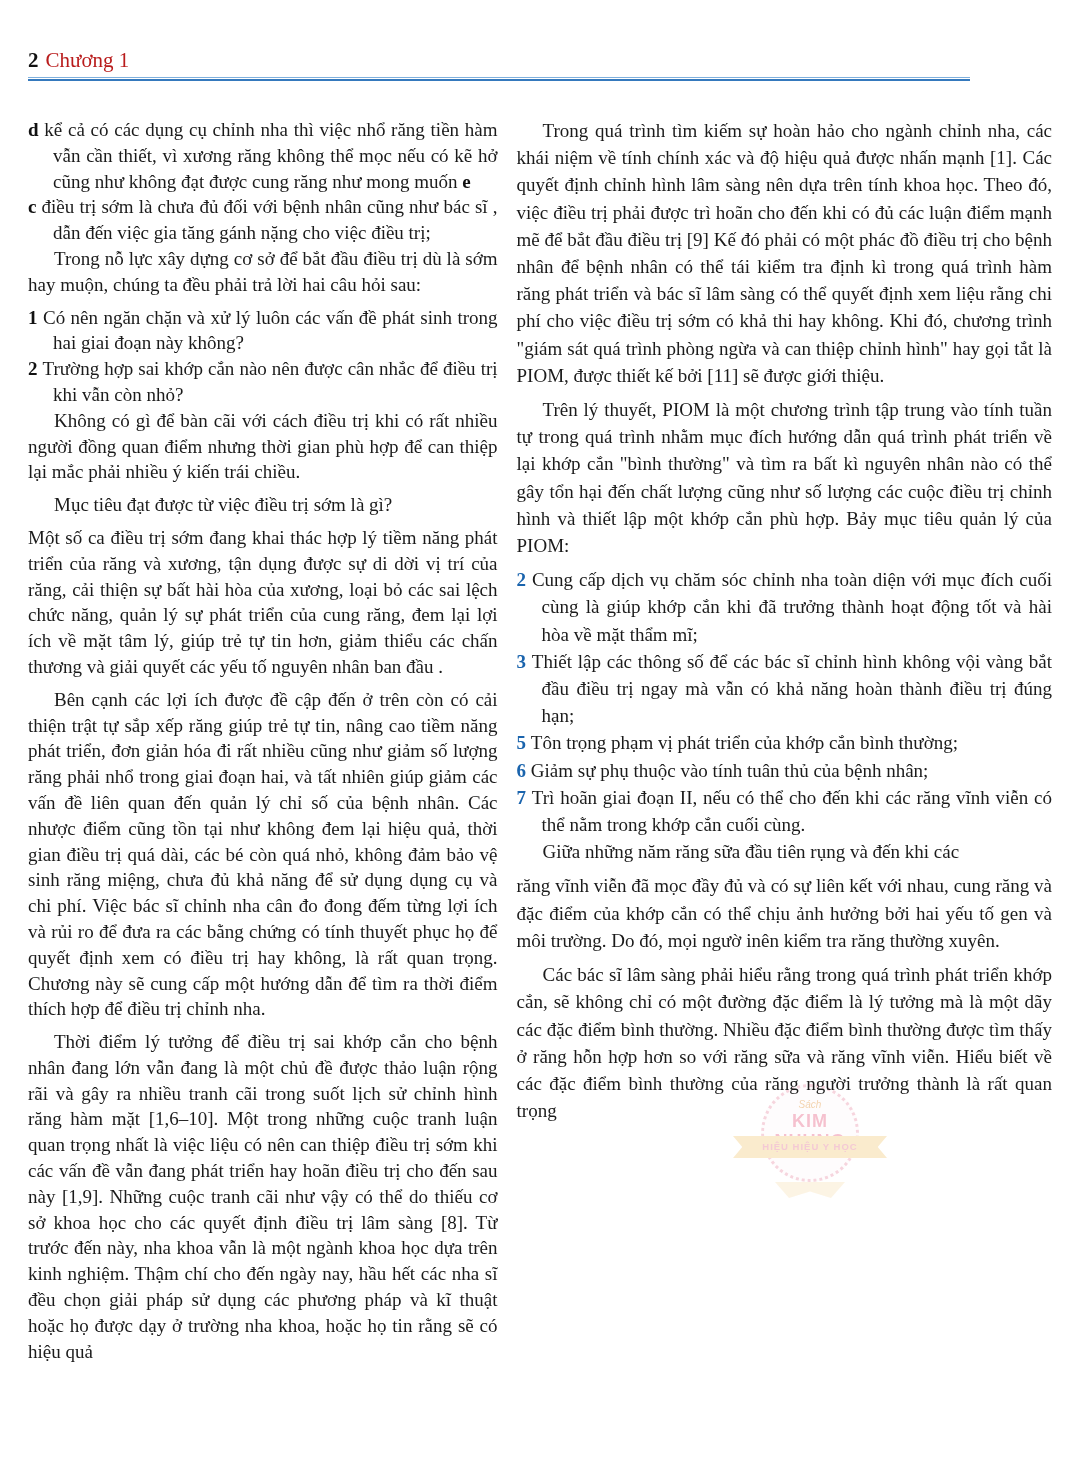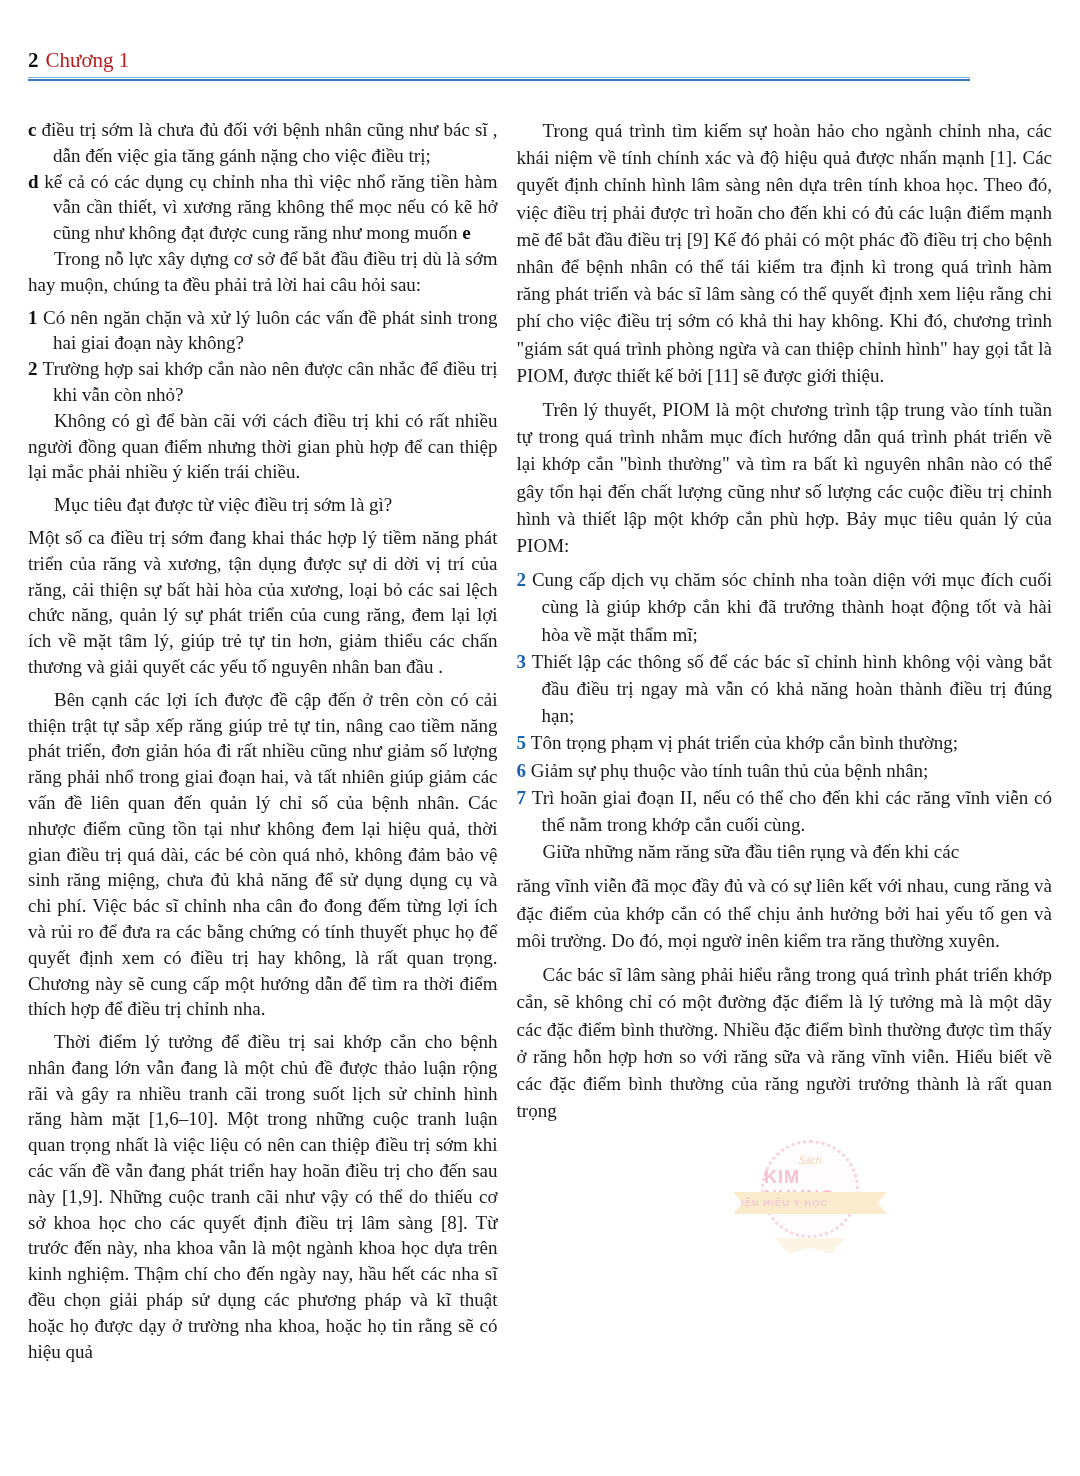--- a/index.html
+++ b/index.html
@@ -20,22 +20,22 @@
   .col-left{width:470px;font-size:19px;line-height:25.8px;}
   .col-right{width:536px;font-size:19px;line-height:27.2px;}
   .para{margin:0 0 7px 0;}
   .para.indent{text-indent:26px;}
   .item{padding-left:25px;text-indent:-25px;margin:0;}
   .marker{font-weight:bold;}
   .m-bold{font-weight:bold;color:#111;}
   .m-blue{font-weight:bold;color:#1a64ad;}
   
   .watermark{
-    position:absolute;left:733px;top:1140px;width:154px;z-index:0;
-    opacity:0.55;pointer-events:none;text-align:left;
+    position:absolute;left:733px;top:1084px;width:154px;z-index:0;
+    opacity:0.55;pointer-events:none;text-align:center;
     font-family:"Liberation Sans","DejaVu Sans",sans-serif;
   }
   .wm-circle{
     width:98px;height:98px;margin:0 auto;border:3px dotted #f0b4c4;border-radius:50%;
     background:rgba(253,241,244,0.35);
     display:flex;flex-direction:column;align-items:center;justify-content:flex-start;
     padding-top:12px;box-sizing:border-box;
   }
   .wm-top{font-size:10px;font-style:italic;color:#e9b06e;line-height:12px;}
   .wm-name{font-size:18px;font-weight:bold;color:#ee8fa8;letter-spacing:1px;line-height:20px;}
@@ -62,22 +62,22 @@
 </div>
 
 <div class="page">
   <div class="hdr">
     <span class="pgnum">2</span><span class="chap">Chương 1</span>
   </div>
   <div class="rule"></div>
 
   <div class="columns">
     <div class="col col-left" id="col-left">
+        <div class="block item"><span class="marker marker-lead m-bold">d </span><span class="txt">kể cả có các dụng cụ chỉnh nha thì việc nhổ răng tiền hàm vẫn cần thiết, vì xương răng không thể mọc nếu có kẽ hở cũng như không đạt được cung răng như mong muốn</span><span class="marker marker-tail m-bold"> e</span></div>
         <div class="block item"><span class="marker marker-lead m-bold">c </span><span class="txt">điều trị sớm là chưa đủ đối với bệnh nhân cũng như bác sĩ , dẫn đến việc gia tăng gánh nặng cho việc điều trị;</span></div>
-        <div class="block item"><span class="marker marker-lead m-bold">d </span><span class="txt">kể cả có các dụng cụ chỉnh nha thì việc nhổ răng tiền hàm vẫn cần thiết, vì xương răng không thể mọc nếu có kẽ hở cũng như không đạt được cung răng như mong muốn</span><span class="marker marker-tail m-bold"> e</span></div>
         <div class="block para indent"><span class="txt">Trong nỗ lực xây dựng cơ sở để bắt đầu điều trị dù là sớm hay muộn, chúng ta đều phải trả lời hai câu hỏi sau:</span></div>
         <div class="block item"><span class="marker marker-lead m-bold">1 </span><span class="txt">Có nên ngăn chặn và xử lý luôn các vấn đề phát sinh trong hai giai đoạn này không?</span></div>
         <div class="block item"><span class="marker marker-lead m-bold">2 </span><span class="txt">Trường hợp sai khớp cắn nào nên được cân nhắc để điều trị khi vẫn còn nhỏ?</span></div>
         <div class="block para indent"><span class="txt">Không có gì để bàn cãi với cách điều trị khi có rất nhiều người đồng quan điểm nhưng thời gian phù hợp để can thiệp lại mắc phải nhiều ý kiến trái chiều.</span></div>
         <div class="block para indent"><span class="txt">Mục tiêu đạt được từ việc điều trị sớm là gì?</span></div>
         <div class="block para"><span class="txt">Một số ca điều trị sớm đang khai thác hợp lý tiềm năng phát triển của răng và xương, tận dụng được sự di dời vị trí của răng, cải thiện sự bất hài hòa của xương, loại bỏ các sai lệch chức năng, quản lý sự phát triển của cung răng, đem lại lợi ích về mặt tâm lý, giúp trẻ tự tin hơn, giảm thiểu các chấn thương và giải quyết các yếu tố nguyên nhân ban đầu .</span></div>
         <div class="block para indent"><span class="txt">Bên cạnh các lợi ích được đề cập đến ở trên còn có cải thiện trật tự sắp xếp răng giúp trẻ tự tin, nâng cao tiềm năng phát triển, đơn giản hóa đi rất nhiều cũng như giảm số lượng răng phải nhổ trong giai đoạn hai, và tất nhiên giúp giảm các vấn đề liên quan đến quản lý chỉ số của bệnh nhân. Các nhược điểm cũng tồn tại như không đem lại hiệu quả, thời gian điều trị quá dài, các bé còn quá nhỏ, không đảm bảo vệ sinh răng miệng, chưa đủ khả năng để sử dụng dụng cụ và chi phí. Việc bác sĩ chỉnh nha cân đo đong đếm từng lợi ích và rủi ro để đưa ra các bằng chứng có tính thuyết phục họ để quyết định xem có điều trị hay không, là rất quan trọng. Chương này sẽ cung cấp một hướng dẫn để tìm ra thời điểm thích hợp để điều trị chỉnh nha.</span></div>
         <div class="block para indent"><span class="txt">Thời điểm lý tưởng để điều trị sai khớp cắn cho bệnh nhân đang lớn vẫn đang là một chủ đề được thảo luận rộng rãi và gây ra nhiều tranh cãi trong suốt lịch sử chỉnh hình răng hàm mặt [1,6–10]. Một trong những cuộc tranh luận quan trọng nhất là việc liệu có nên can thiệp điều trị sớm khi các vấn đề vẫn đang phát triển hay hoãn điều trị cho đến sau này [1,9]. Những cuộc tranh cãi như vậy có thể do thiếu cơ sở khoa học cho các quyết định điều trị lâm sàng [8]. Từ trước đến này, nha khoa vẫn là một ngành khoa học dựa trên kinh nghiệm. Thậm chí cho đến ngày nay, hầu hết các nha sĩ đều chọn giải pháp sử dụng các phương pháp và kĩ thuật hoặc họ được dạy ở trường nha khoa, hoặc họ tin rằng sẽ có hiệu quả</span></div>
       </div>
     <div class="col col-right" id="col-right">

